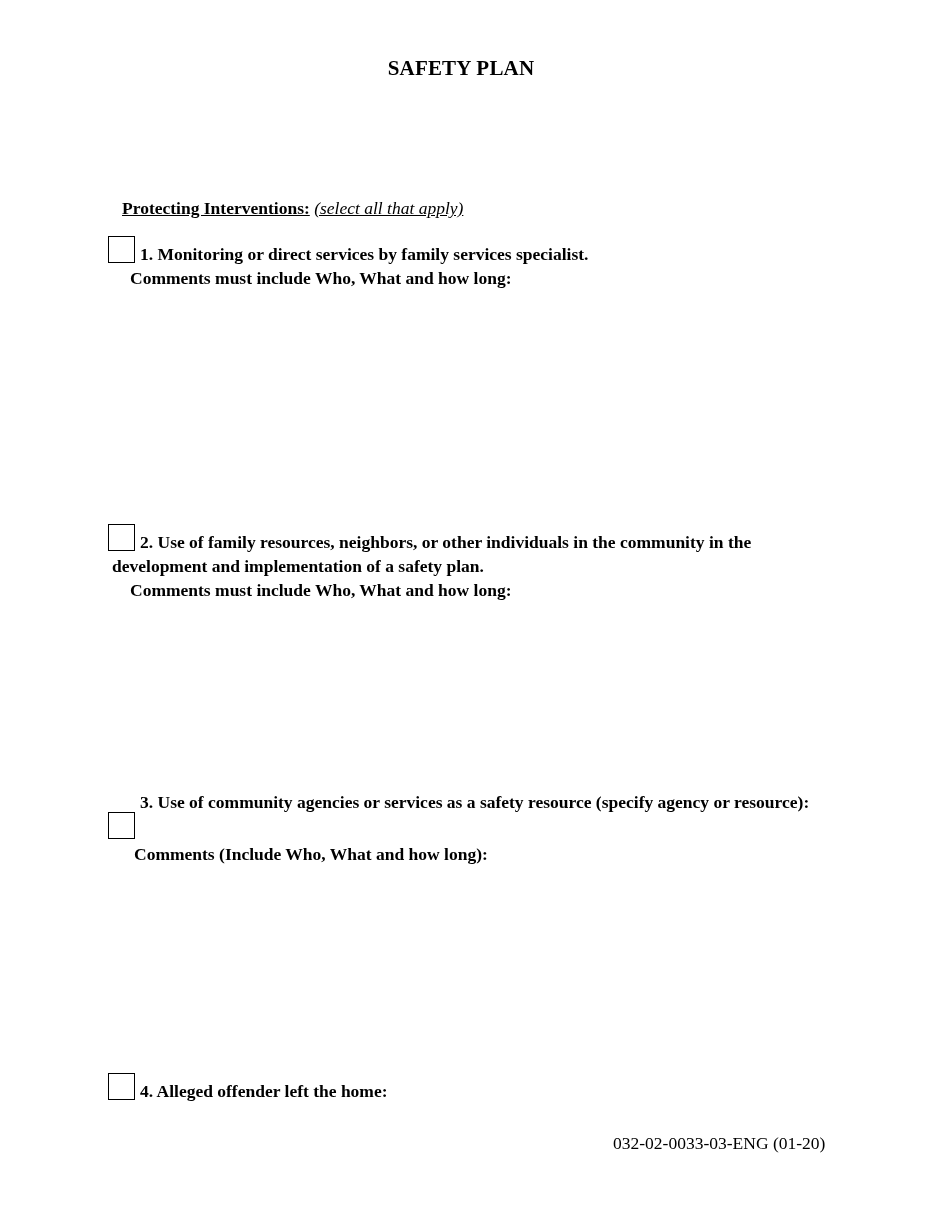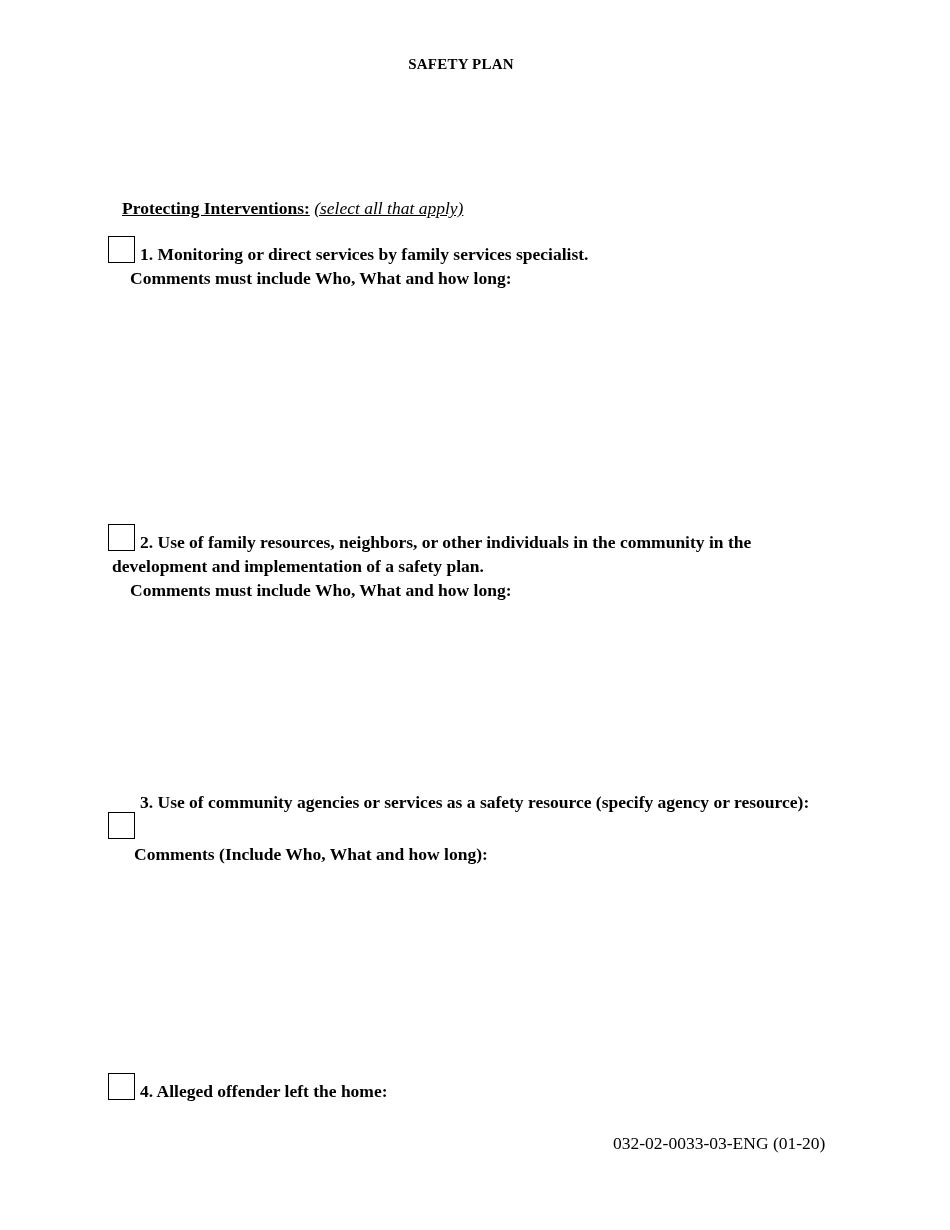--- a/index.html
+++ b/index.html
@@ -1,20 +1,20 @@
 <!DOCTYPE html>
 <html><head>
   <meta charset="utf-8">
   <style>
     html, body { margin: 0; padding: 0; background: #ffffff; }
     body { width: 950px; height: 1230px; position: relative; overflow: hidden;
            font-family: "Liberation Serif", "DejaVu Serif", serif; color: #000; }
     .abs { position: absolute; white-space: nowrap; }
     .title { left: 0; width: 922px; top: 56px; text-align: center;
-             font-size: 15px; font-weight: bold; letter-spacing: 0.2px; }
+             font-size: 21px; font-weight: bold; letter-spacing: 0.2px; }
     .section-head { left: 122px; top: 198px; font-size: 17.5px; }
     .section-head .bold { font-weight: bold; text-decoration: underline; }
     .section-head .ital { font-style: italic; text-decoration: underline; }
     .cb { position: absolute; width: 25px; height: 25px; border: 1.6px solid #000;
           background: #fff; box-sizing: content-box; }
     .txt { font-size: 17.5px; font-weight: bold; }
     .footer { font-size: 17.5px; }
   </style>
 </head>
 <body>

